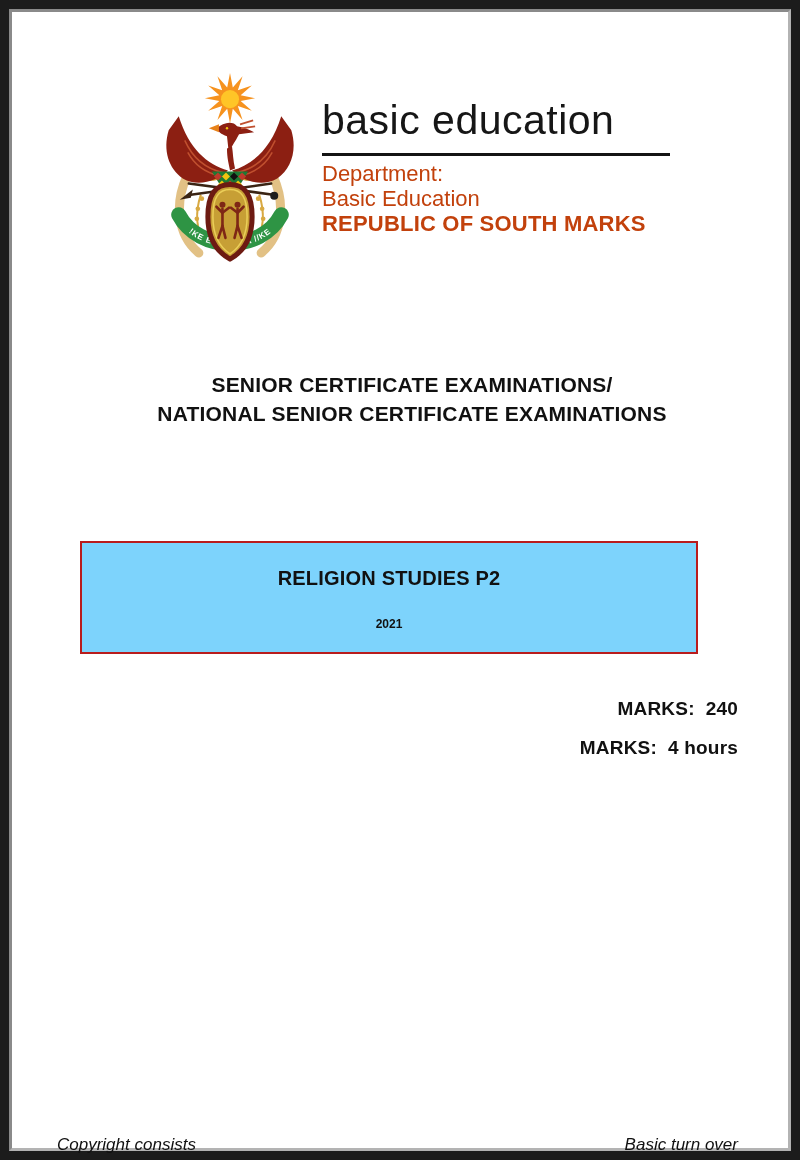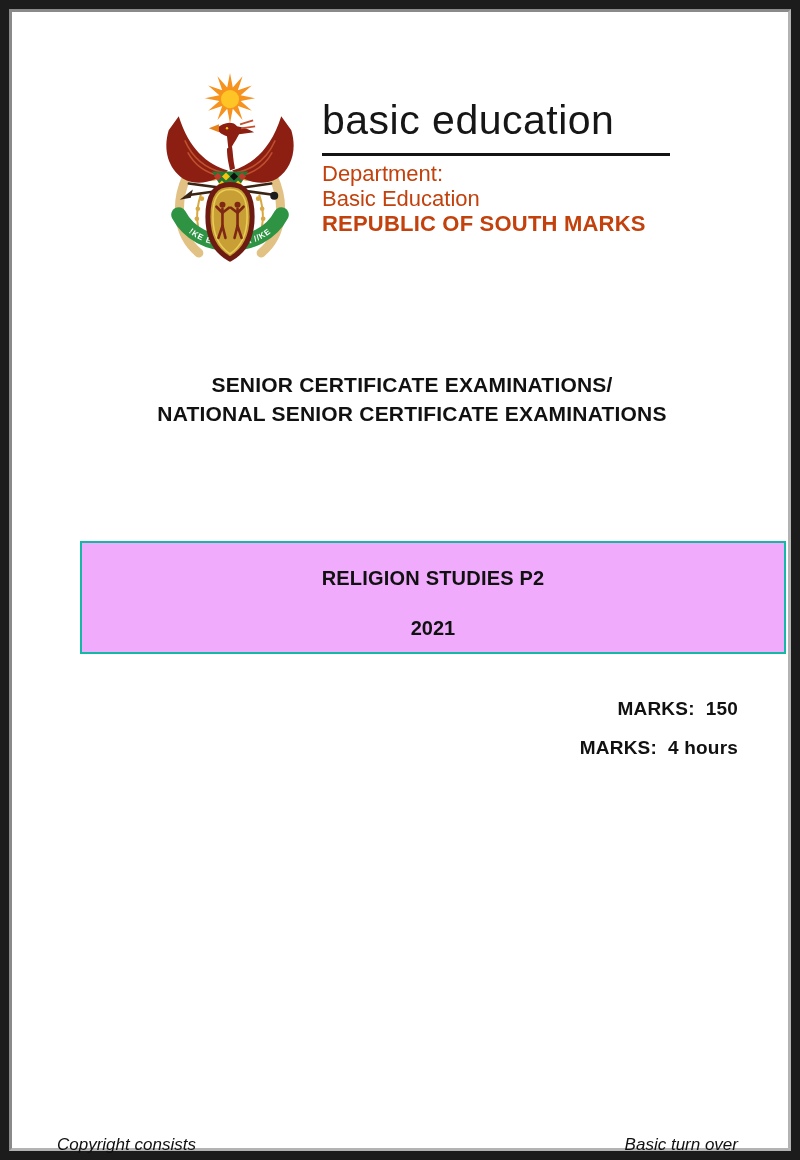--- a/index.html
+++ b/index.html
@@ -26,26 +26,26 @@
   .brand-rule{position:absolute;left:298px;top:129px;width:348px;height:3px;background:#141414;}
   .dept{position:absolute;left:298px;top:137px;font-size:22px;line-height:25px;color:#c2410c;}
   .dept .country{font-weight:bold;letter-spacing:0.2px;}
   
   .exam-title{
     position:absolute;left:0;top:346px;width:776px;text-align:center;
     font-size:21px;font-weight:bold;line-height:29px;letter-spacing:0.2px;
   }
   
   .subject-box{
-    position:absolute;left:56px;top:517px;width:706px;height:113px;
-    background:#f0abfc;border:2px solid #14b8a6;
+    position:absolute;left:56px;top:517px;width:618px;height:113px;
+    background:#7dd3fc;border:2px solid #b91c1c;
     display:flex;flex-direction:column;align-items:center;
   }
   .subject-box .subject{margin-top:24px;font-size:20px;font-weight:bold;letter-spacing:0.2px;}
-  .subject-box .year{margin-top:27px;font-size:20px;font-weight:bold;}
+  .subject-box .year{margin-top:27px;font-size:12px;font-weight:bold;}
   
   .detail-row{
     position:absolute;right:38px;text-align:right;font-size:19px;font-weight:bold;
     white-space:pre;letter-spacing:0.2px;
   }
   .detail-row.marks{top:674px;}
   .detail-row.time{top:713px;}
   .detail-row .val{margin-left:11px;}
   
   .pages-note{
@@ -164,21 +164,21 @@
       <div class="exam-title">
         <div>SENIOR CERTIFICATE EXAMINATIONS/</div>
         <div>NATIONAL SENIOR CERTIFICATE EXAMINATIONS</div>
       </div>
 
       <div class="subject-box">
         <div class="subject">RELIGION STUDIES P2</div>
         <div class="year">2021</div>
       </div>
 
-      <div class="detail-row marks"><span>MARKS:</span><span class="val">150</span></div>
+      <div class="detail-row marks"><span>MARKS:</span><span class="val">240</span></div>
       <div class="detail-row time"><span>MARKS:</span><span class="val">4 hours</span></div>
 
 
       <div class="footer-left">Copyright consists</div>
       <div class="footer-right">Basic turn over</div>
 
     </div>
   </div>
 </div>
 

